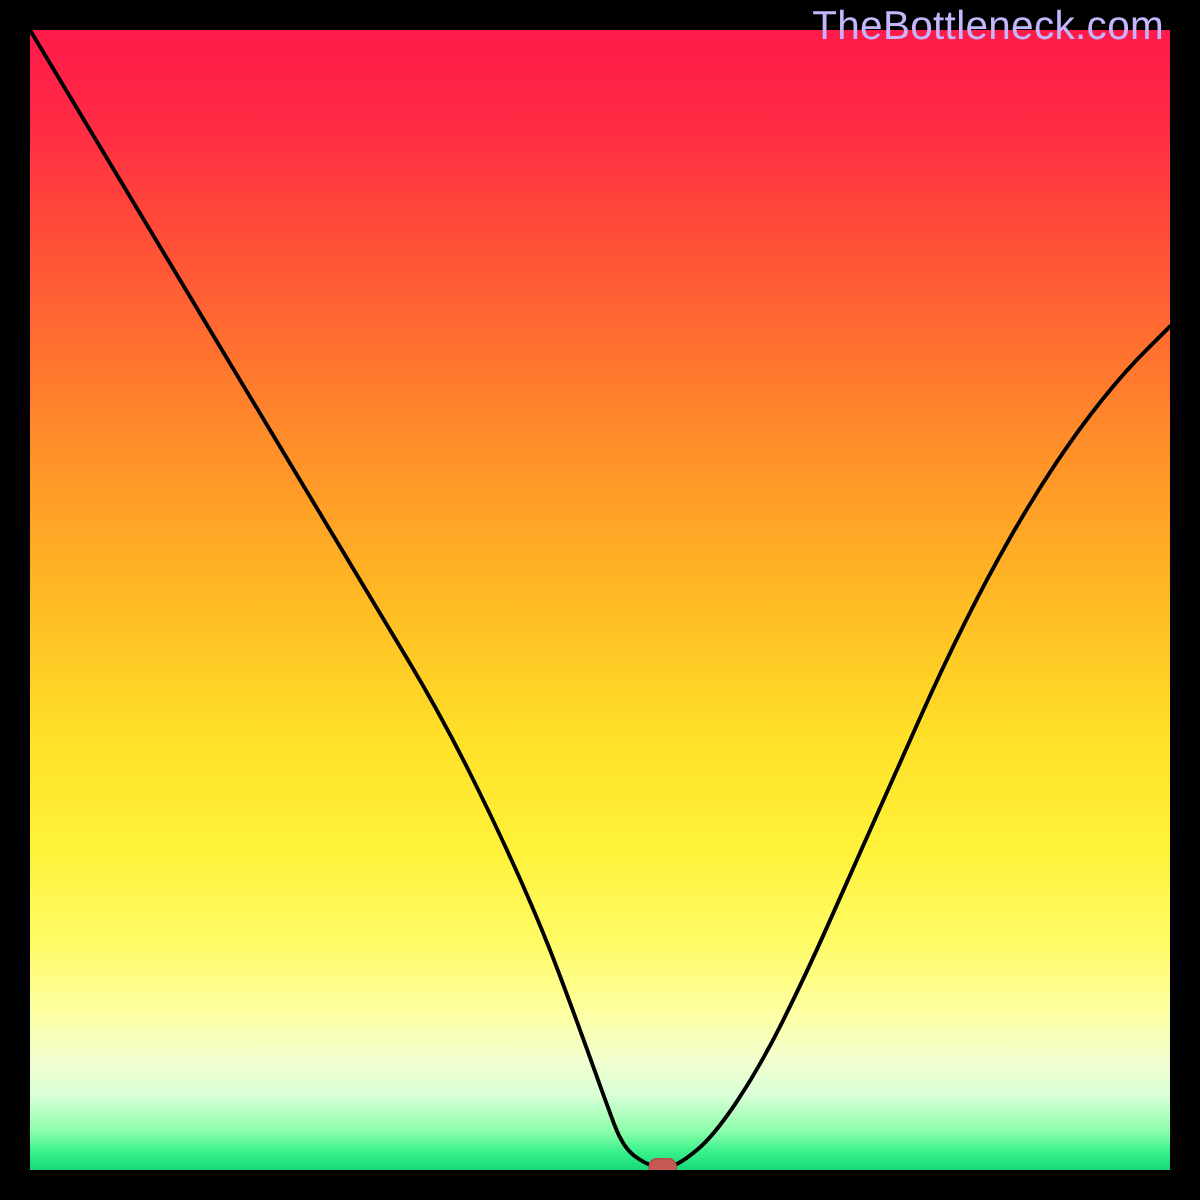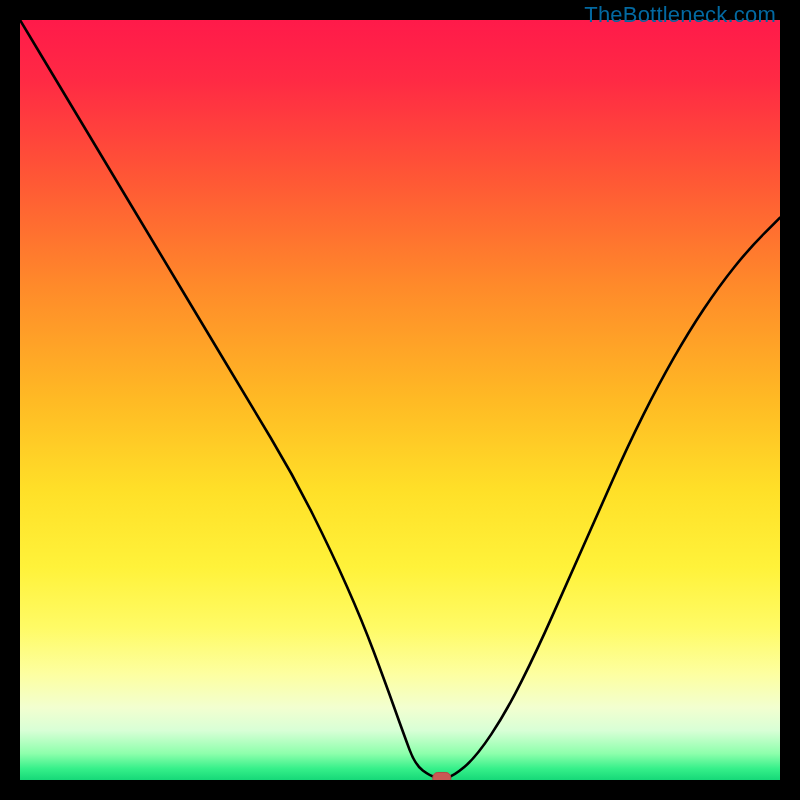--- a/index.html
+++ b/index.html
@@ -31,22 +31,22 @@
     position: absolute;
     left: 0;
     top: 0;
     width: 100%;
     height: 100%;
   }
   .attribution {
     position: absolute;
     top: 2px;
     right: 24px;
-    color: #0369a1;
-    font-size: 22px;
+    color: #c4b5fd;
+    font-size: 27px;
     font-weight: 500;
     letter-spacing: 0.2px;
   }
 </style>
 </head>
 <body>
 
 <div class="frame">
   <div class="plot-wrapper">
     <svg id="svg-root" class="gradient-bg" viewBox="0 0 760 760" preserveAspectRatio="none">

